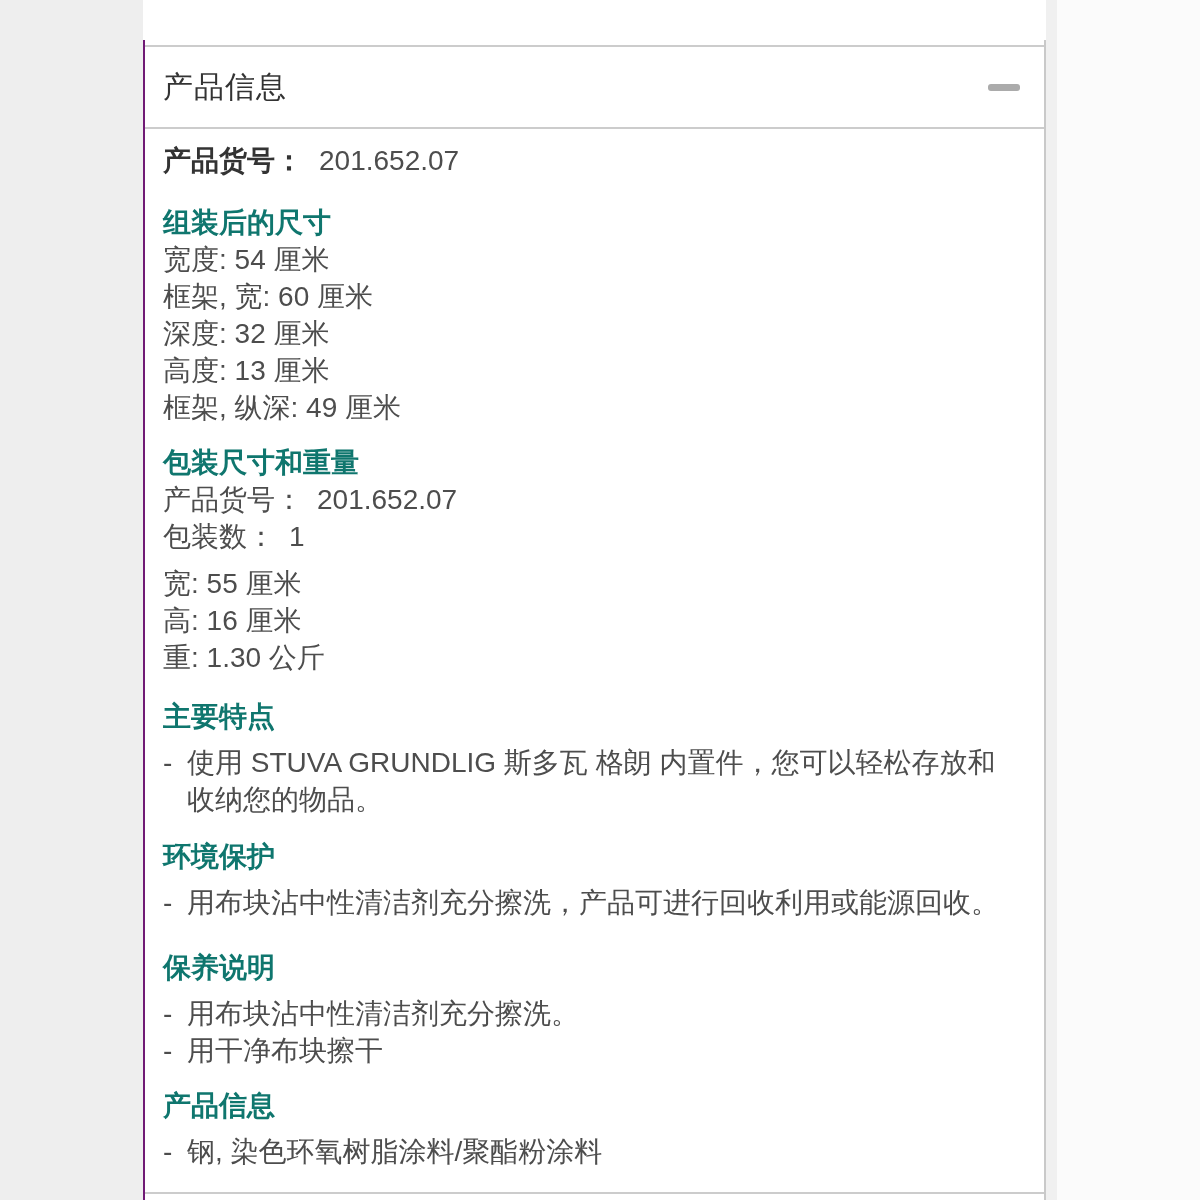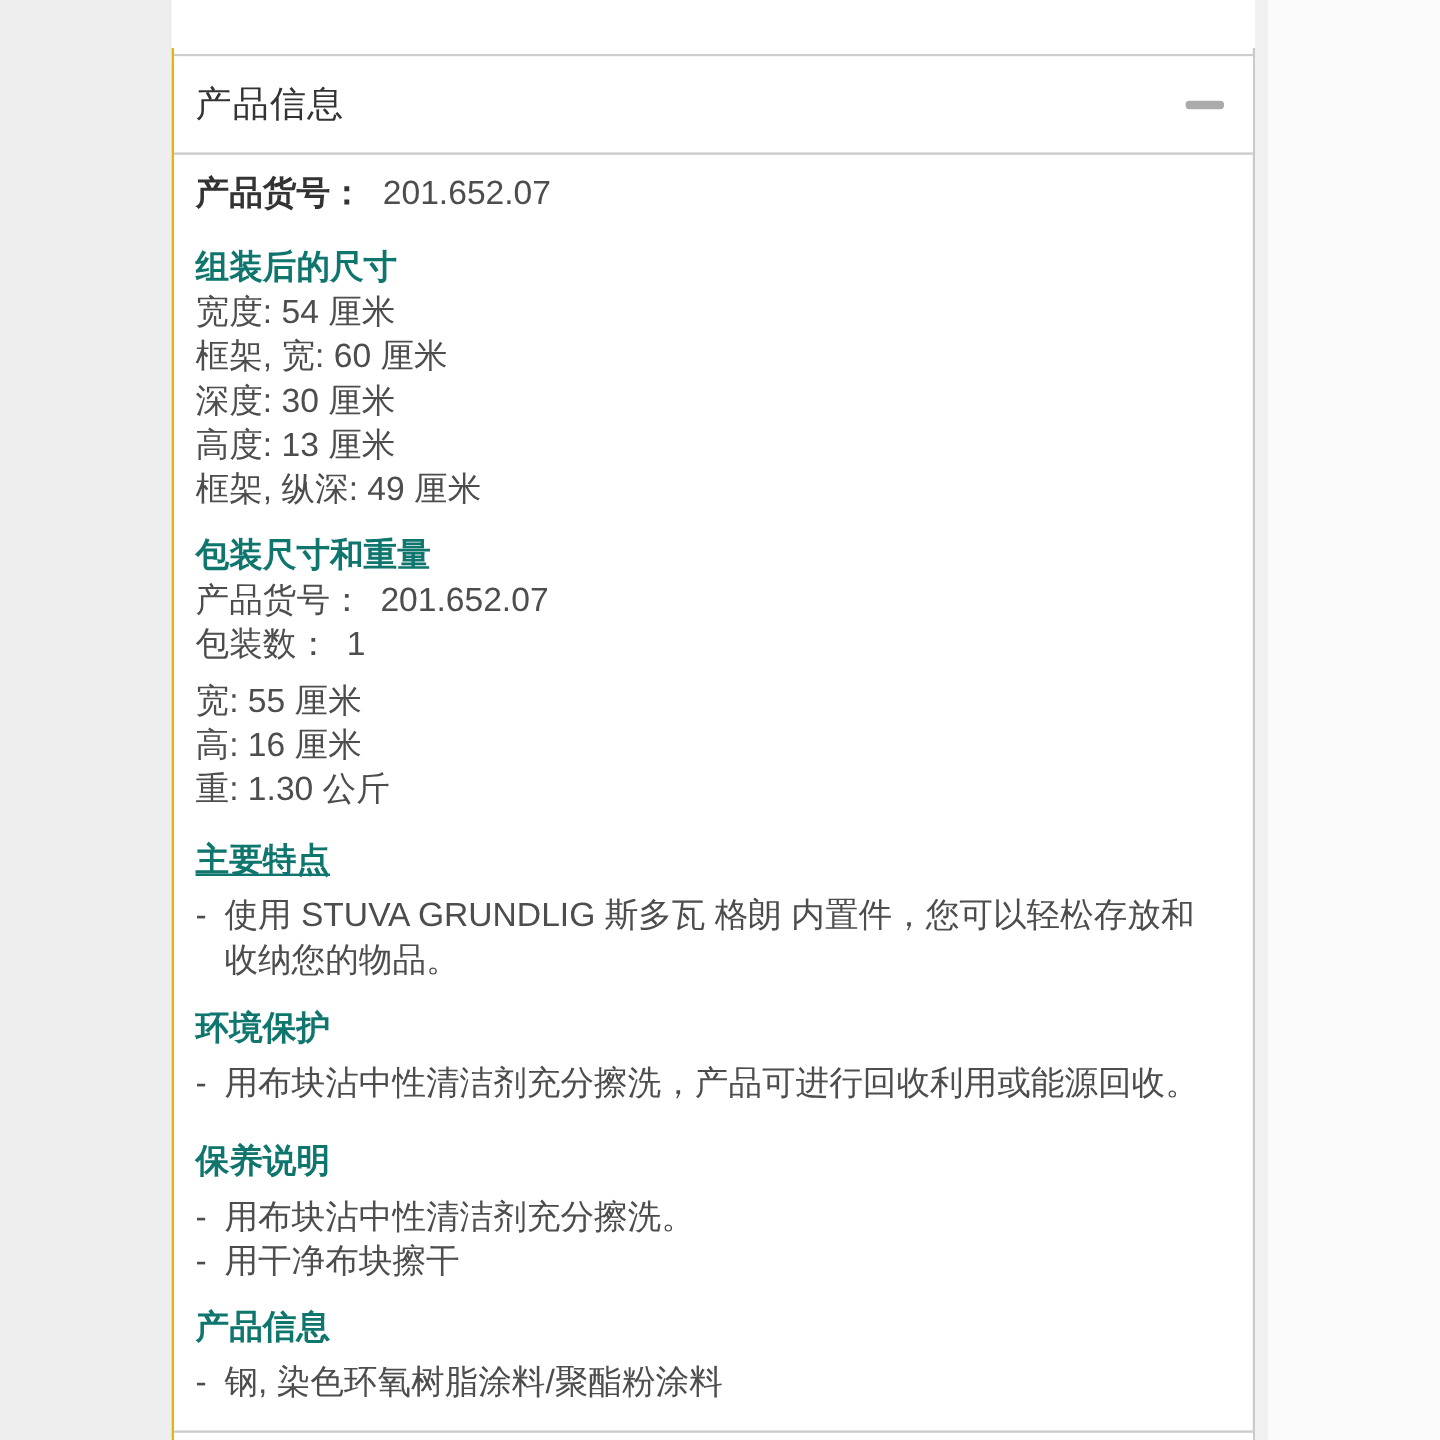--- a/index.html
+++ b/index.html
@@ -8,21 +8,21 @@
     font-family: "Liberation Sans", "DejaVu Sans", sans-serif;
     color: #4d4d4d;
   }
   .page { width: 1200px; height: 1200px; display: flex; }
   .left-band { width: 143px; background: #eeeeee; flex: none; }
   .right-strip { width: 11px; background: #f0f0f0; flex: none; }
   .right-band { flex: 1; background: #fbfbfb; }
 
   .panel {
     width: 903px; flex: none; background: #ffffff;
-    border-left: 2px solid #eab308; border-right: 2px solid #c9c9c9;
+    border-left: 2px solid #701a75; border-right: 2px solid #c9c9c9;
     display: flex; flex-direction: column; margin-top: 40px;
   }
   .top-spacer { height: 7px; border-bottom: 2px solid #cccccc; }
 
   .accordion-header {
     height: 86px; border-bottom: 2px solid #cccccc;
     display: flex; align-items: center; justify-content: space-between;
     padding: 0 24px 0 18px; cursor: pointer; background: #ffffff;
   }
   .panel-title { font-size: 30px; font-weight: 400; color: #333333; letter-spacing: 1px; }
@@ -35,21 +35,21 @@
   .label-b { font-weight: 700; color: #333333; }
   .value { margin-left: 16px; color: #4d4d4d; }
   .value-sm { margin-left: 14px; color: #4d4d4d; }
 
   .sec-heading {
     font-size: 28px; font-weight: 700; color: #0f766e; line-height: 37px;
   }
   .mt-article { margin-top: 0; }
   .h-assembled { margin-top: 25px; }
   .h-packaging { margin-top: 18px; }
-  .h-features  { margin-top: 22px; text-decoration: underline; }
+  .h-features  { margin-top: 22px; }
   .h-env       { margin-top: 20px; }
   .h-care      { margin-top: 28px; }
   .h-material  { margin-top: 18px; }
 
   .line { line-height: 37px; color: #4d4d4d; }
   .pack-group { margin-top: 10px; }
 
   .bullets { margin-top: 9px; }
   .bullet { display: flex; line-height: 37px; color: #4d4d4d; }
   .bullet .dash { width: 24px; flex: none; }
@@ -73,21 +73,21 @@
 
     <div class="content">
 
       <div class="line mt-article">
         <span class="label-b">产品货号：</span><span class="value">201.652.07</span>
       </div>
 
       <div class="sec-heading h-assembled">组装后的尺寸</div>
       <div class="line">宽度: 54 厘米</div>
       <div class="line">框架, 宽: 60 厘米</div>
-      <div class="line">深度: 30 厘米</div>
+      <div class="line">深度: 32 厘米</div>
       <div class="line">高度: 13 厘米</div>
       <div class="line">框架, 纵深: 49 厘米</div>
 
       <div class="sec-heading h-packaging">包装尺寸和重量</div>
       <div class="line">
         <span>产品货号：</span><span class="value-sm">201.652.07</span>
       </div>
       <div class="line">
         <span>包装数：</span><span class="value-sm">1</span>
       </div>

